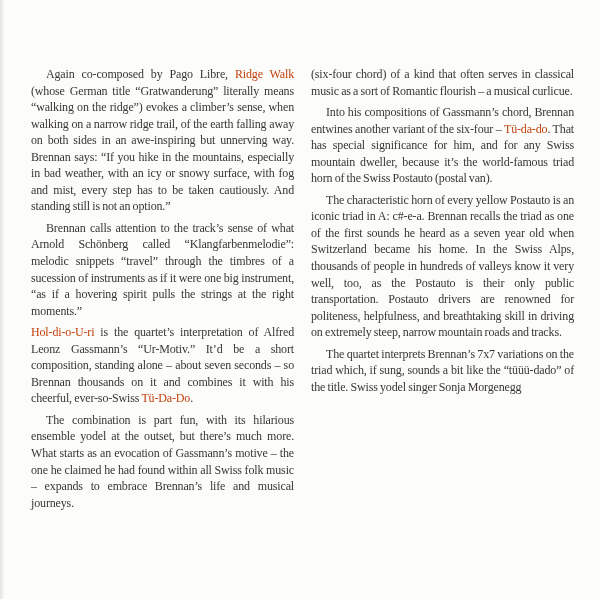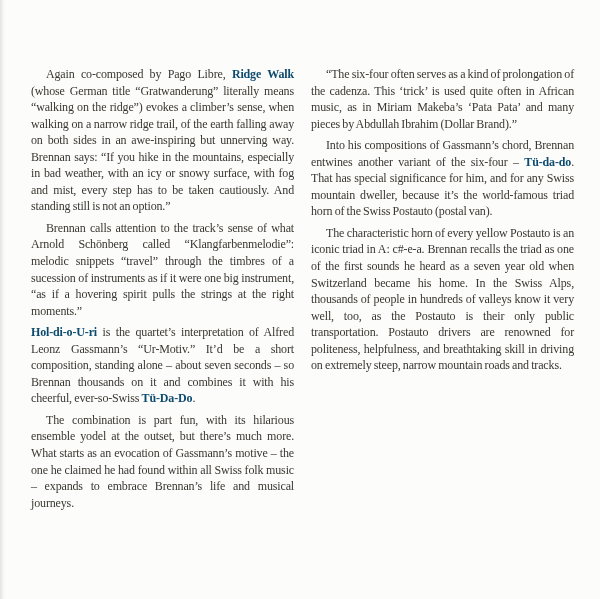--- a/index.html
+++ b/index.html
@@ -43,35 +43,36 @@
     word-spacing: -0.6px;
   }
   .column p.para {
     margin: 0 0 5px 0;
     text-indent: 15px;
   }
   .column p.para.noindent {
     text-indent: 0;
   }
   .bold {
-    font-weight: bold;
-    color: #0c4a6e;
+    font-weight: normal;
+    color: #c2410c;
   }
 </style>
 </head>
 <body style="background: rgb(252, 252, 250);">
 
 <div class="page" style="background: rgb(252, 252, 250); color: rgb(58, 55, 49);">
   <div class="scan-edge"></div>
   <div class="text-block">
     <div class="column">
         <p class="para"><span>Again co-composed by Pago Libre, </span><span class="bold">Ridge Walk</span><span> (whose German title “Gratwanderung” literally means “walking on the ridge”) evokes a climber’s sense, when walking on a narrow ridge trail, of the earth falling away on both sides in an awe-inspiring but unnerving way. Brennan says: “If you hike in the mountains, especially in bad weather, with an icy or snowy surface, with fog and mist, every step has to be taken cautiously. And standing still is not an option.”</span></p>
         <p class="para"><span>Brennan calls attention to the track’s sense of what Arnold Schönberg called “Klangfarbenmelodie”: melodic snippets “travel” through the timbres of a sucession of instruments as if it were one big instrument, “as if a hovering spirit pulls the strings at the right moments.”</span></p>
         <p class="para noindent"><span class="bold">Hol-di-o-U-ri</span><span> is the quartet’s interpretation of Alfred Leonz Gassmann’s “Ur-Motiv.” It’d be a short composition, standing alone – about seven seconds – so Brennan thousands on it and combines it with his cheerful, ever-so-Swiss </span><span class="bold">Tü-Da-Do</span><span>.</span></p>
         <p class="para"><span>The combination is part fun, with its hilarious ensemble yodel at the outset, but there’s much more. What starts as an evocation of Gassmann’s motive – the one he claimed he had found within all Swiss folk music – expands to embrace Brennan’s life and musical journeys.</span></p>
       </div>
     <div class="column">
-        <p class="para"><span>“The six-four often serves as a kind of prolongation of the cadenza. This ‘trick’ is used quite often in African music, as in Miriam Makeba’s ‘Pata Pata’ and many pieces by Abdullah Ibrahim (Dollar Brand).”</span></p>
+        <p class="para noindent"><span>(six-four chord) of a kind that often serves in classical music as a sort of Romantic flourish – a musical curlicue.</span></p>
         <p class="para"><span>Into his compositions of Gassmann’s chord, Brennan entwines another variant of the six-four – </span><span class="bold">Tü-da-do</span><span>. That has special significance for him, and for any Swiss mountain dweller, because it’s the world-famous triad horn of the Swiss Postauto (postal van).</span></p>
         <p class="para"><span>The characteristic horn of every yellow Postauto is an iconic triad in A: c#-e-a. Brennan recalls the triad as one of the first sounds he heard as a seven year old when Switzerland became his home. In the Swiss Alps, thousands of people in hundreds of valleys know it very well, too, as the Postauto is their only public transportation. Postauto drivers are renowned for politeness, helpfulness, and breathtaking skill in driving on extremely steep, narrow mountain roads and tracks.</span></p>
+        <p class="para"><span>The quartet interprets Brennan’s 7x7 variations on the triad which, if sung, sounds a bit like the “tüüü-dado” of the title. Swiss yodel singer Sonja Morgenegg</span></p>
       </div>
   </div>
 </div>
 
 </body></html>

